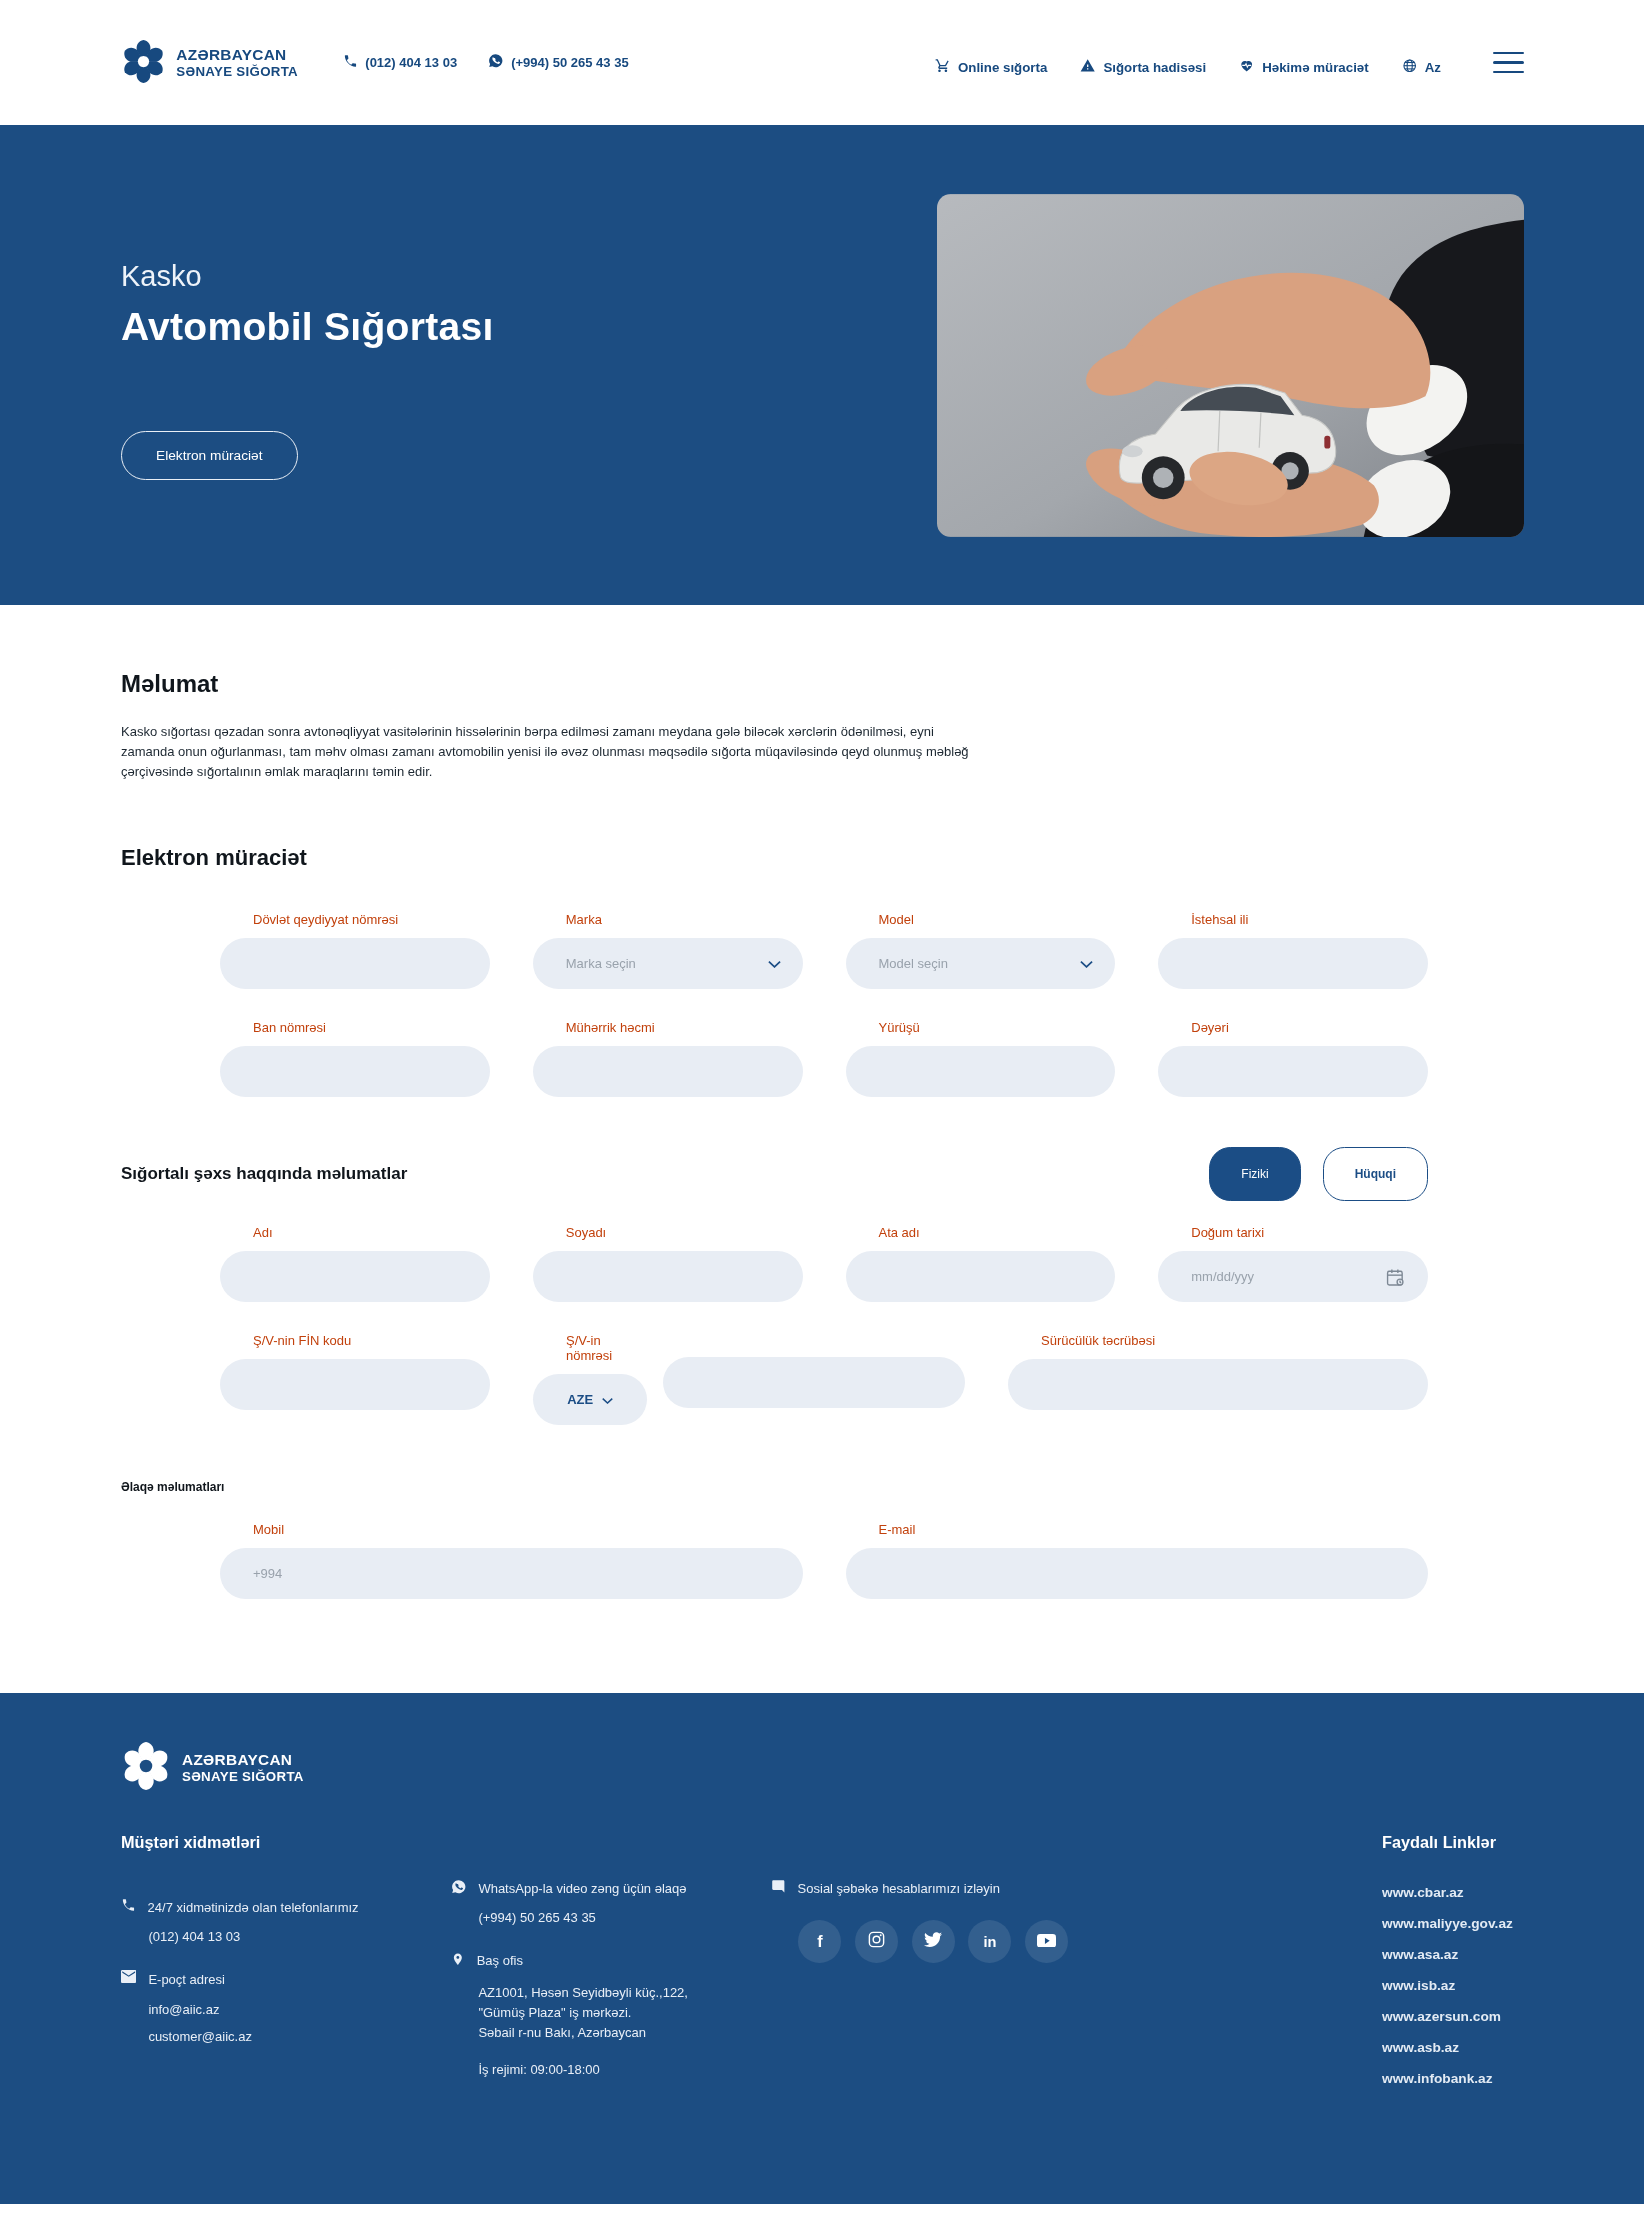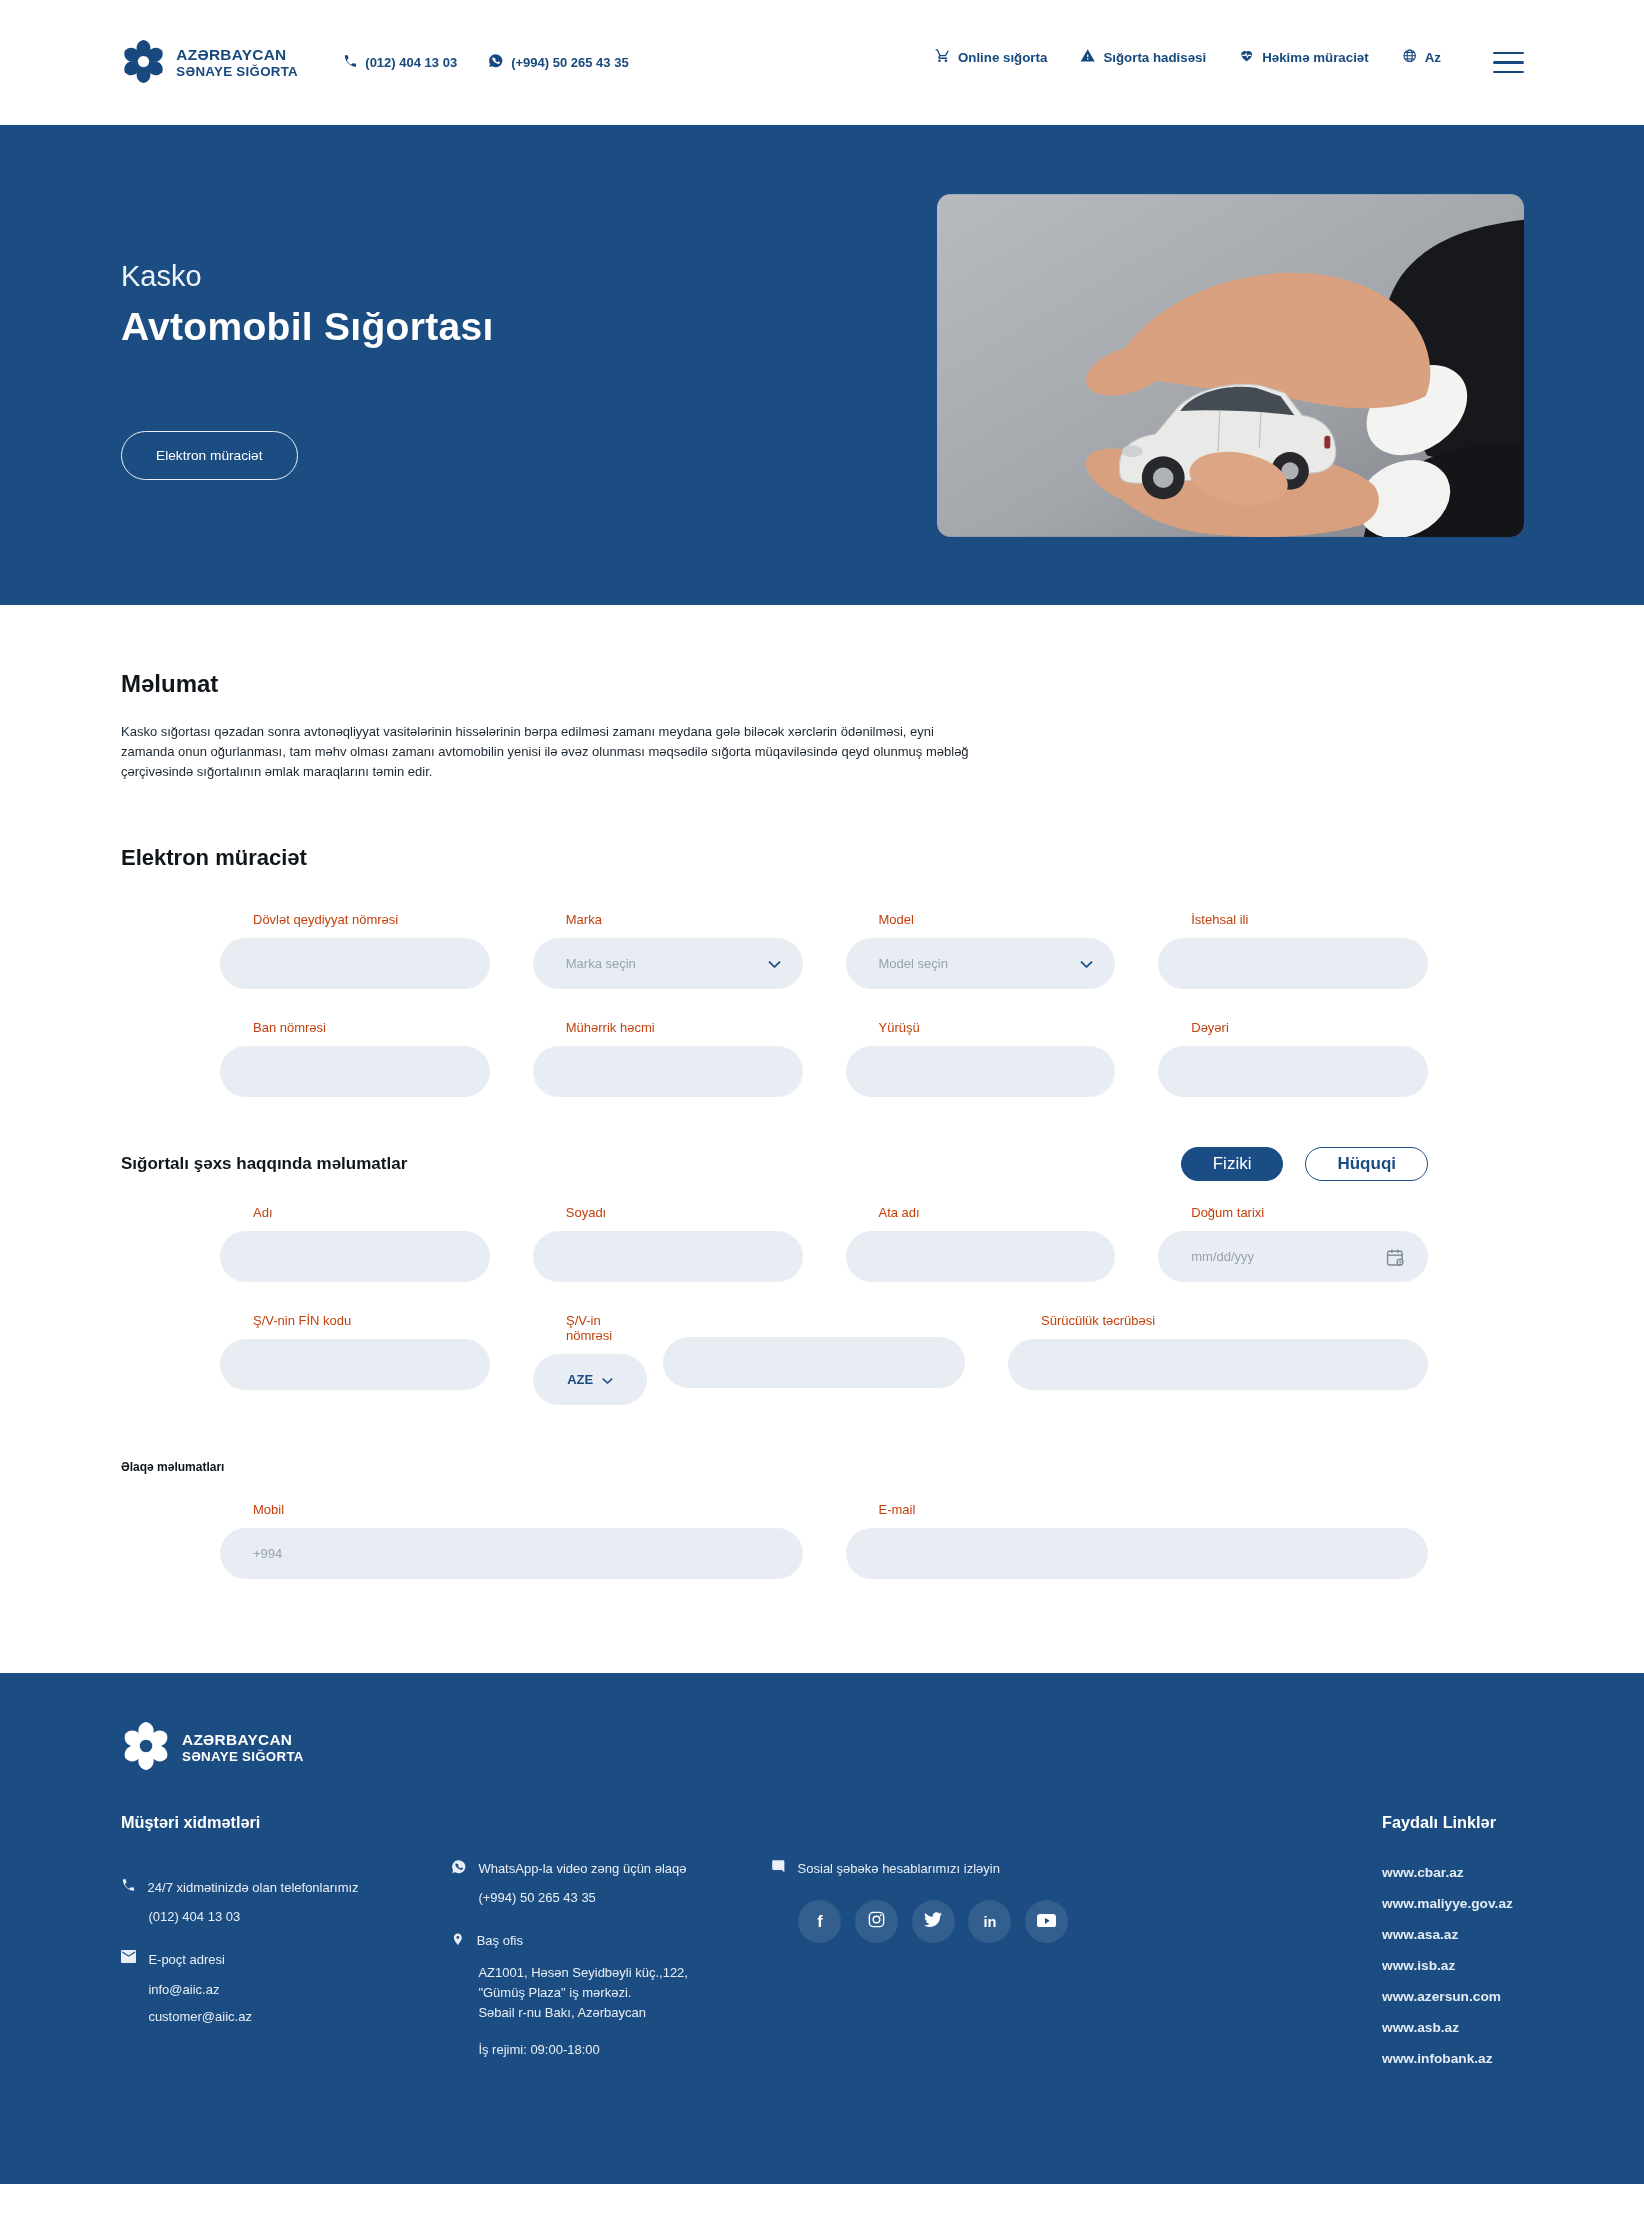--- a/index.html
+++ b/index.html
@@ -9,21 +9,21 @@
 
   
   header { height:125px; background:#fff; }
   .hrow { display:flex; align-items:center; height:100%; }
   .brand { display:flex; align-items:center; gap:10.3px; }
   .brand-text { color:#17497f; font-weight:bold; line-height:1.15; }
   .brand-l1 { font-size:15.4px; letter-spacing:0.3px; }
   .brand-l2 { font-size:13.3px; letter-spacing:0.3px; }
   .contacts { display:flex; gap:31px; margin-left:45px; }
   .citem { display:flex; align-items:center; gap:7.7px; color:#17497f; font-size:13px; font-weight:bold; cursor:pointer; }
-  nav { margin-left:auto; display:flex; align-items:flex-start; gap:33px; }
+  nav { margin-left:auto; display:flex; align-items:flex-end; gap:33px; }
   .nitem { display:flex; align-items:center; gap:7.7px; color:#17497f; font-size:13.3px; font-weight:bold; cursor:pointer; }
   .burger { width:31px; display:flex; flex-direction:column; gap:6.9px; margin-left:19px; cursor:pointer; background:none; border:none; padding:3.4px 0; }
   .burger span { display:block; height:2.6px; background:#17497f; border-radius:1.7px; }
 
   
   .hero { height:480px; background:#1c4d82; }
   .hero .container { display:flex; height:100%; }
   .hero-left { padding-top:135px; }
   .hero-sub { color:#eef3f9; font-size:29px; font-weight:normal; }
   .hero-title { color:#fff; font-size:39px; font-weight:bold; margin-top:12px; letter-spacing:0.3px; }
@@ -45,21 +45,21 @@
   .field { width:100%; height:51px; border:none; outline:none; background:#e8edf4; border-radius:26px;
            padding:0 33px; font-size:13px; color:#24303c; font-family:"Liberation Sans", sans-serif; }
   .field::placeholder { color:#99a2ac; }
   .fwrap { position:relative; }
   .select { display:flex; align-items:center; justify-content:space-between; cursor:pointer; padding-right:22px; }
   .select .ph { color:#99a2ac; font-size:13px; }
   .cal { position:absolute; right:22px; top:15.4px; }
   .sec-row { display:flex; align-items:center; justify-content:space-between; margin-top:50px; }
   .h-sec { font-size:17px; font-weight:bold; color:#10161c; }
   .type-btns { display:flex; gap:22px; margin-right:96px; }
-  .btn-pill { height:34px; border-radius:21.4px; font-size:17px; padding:0 31px; cursor:pointer; font-family:"Liberation Sans", sans-serif; }
+  .btn-pill { height:54px; border-radius:21.4px; font-size:12px; padding:0 31px; cursor:pointer; font-family:"Liberation Sans", sans-serif; }
   .btn-filled { background:#1b4d85; border:1.3px solid #1b4d85; color:#fff; }
   .btn-outline { background:#fff; border:1.3px solid #1b4d85; color:#1b4d85; font-weight:bold; }
   .row-id { display:flex; }
   .w-fin { width:270px; } .w-aze { width:114px; margin-left:43px; } .w-idnum { width:302px; margin-left:16.3px; }
   .w-exp { width:420px; margin-left:auto; }
   .aze { display:flex; align-items:center; justify-content:center; gap:8.6px; padding:0 8.6px; cursor:pointer; }
   .aze .code { color:#1b4d85; font-weight:bold; font-size:13px; }
   .h-contact { margin-top:55px; font-size:12px; font-weight:bold; color:#10161c; }
   .submit-row { display:flex; justify-content:flex-end; margin-top:39px; }
   .btn-submit { width:178px; height:50px; border:none; border-radius:25px; background:#1b4d85; color:#fff;

